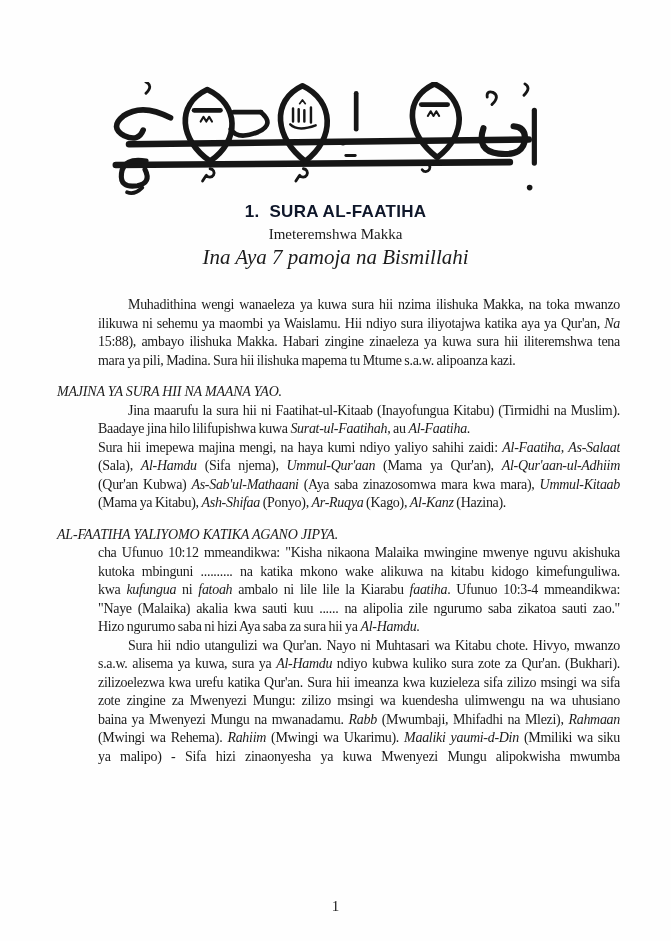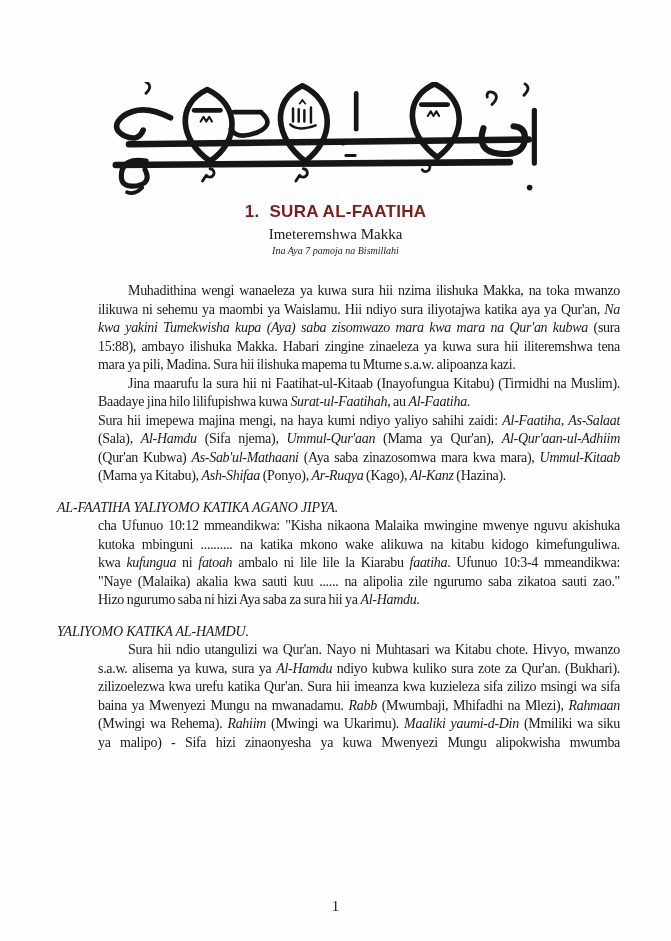--- a/index.html
+++ b/index.html
@@ -19,25 +19,25 @@
     display: block;
     margin: 82px 0 0 95px;
     width: 463px; height: 115px;
   }
   .heading-block { text-align: center; margin-top: 5px; }
   .doc-title {
     font-family: "Liberation Sans", sans-serif;
     font-weight: bold;
     font-size: 17px;
     letter-spacing: 0.3px;
-    color: #7f1d1d;
+    color: #0f172a;
   }
   .doc-title .num { margin-right: 10px; }
   .sub { font-size: 15px; margin-top: 4px; }
-  .sub-italic { font-size: 10px; font-style: italic; margin-top: 2px; }
+  .sub-italic { font-size: 21px; font-style: italic; margin-top: 2px; }
   .body-text {
     margin: 26px 51px 0 57px;
     font-size: 14px;
     line-height: 18.5px;
     text-rendering: optimizeLegibility;
   }
   .para { margin: 0; }
   .line {
     height: 18.5px;
     overflow: hidden;
@@ -116,47 +116,47 @@
       <span class="num">1.</span><span>SURA AL-FAATIHA</span>
     </div>
     <div class="sub">Imeteremshwa Makka</div>
     <div class="sub-italic">Ina Aya 7 pamoja na Bismillahi</div>
   </div>
 
   <div class="body-text">
       <div class="para">
         <div class="line just indent">Muhadithina wengi wanaeleza ya kuwa sura hii nzima ilishuka Makka, na toka mwanzo</div>
         <div class="line just">ilikuwa ni sehemu ya maombi ya Waislamu. Hii ndiyo sura iliyotajwa katika aya ya Qur'an, <i>Na</i></div>
-        <div class="line just"><i>kwa yakini Tumekwisha kupa (Aya) saba zisomwazo mara kwa mara na Qur'an kubwa</i> (sura</div>
         <div class="line just">15:88), ambayo ilishuka Makka. Habari zingine zinaeleza ya kuwa sura hii iliteremshwa tena</div>
         <div class="line">mara ya pili, Madina. Sura hii ilishuka mapema tu Mtume s.a.w. alipoanza kazi.</div>
       </div>
+      <div class="sec-heading">MAJINA YA SURA HII NA MAANA YAO.</div>
       <div class="para">
         <div class="line just indent">Jina maarufu la sura hii ni Faatihat-ul-Kitaab (Inayofungua Kitabu) (Tirmidhi na Muslim).</div>
         <div class="line">Baadaye jina hilo lilifupishwa kuwa <i>Surat-ul-Faatihah</i>, au <i>Al-Faatiha</i>.</div>
         <div class="line just">Sura hii imepewa majina mengi, na haya kumi ndiyo yaliyo sahihi zaidi: <i>Al-Faatiha, As-Salaat</i></div>
         <div class="line just">(Sala), <i>Al-Hamdu</i> (Sifa njema), <i>Ummul-Qur'aan</i> (Mama ya Qur'an), <i>Al-Qur'aan-ul-Adhiim</i></div>
         <div class="line just">(Qur'an Kubwa) <i>As-Sab'ul-Mathaani</i> (Aya saba zinazosomwa mara kwa mara), <i>Ummul-Kitaab</i></div>
         <div class="line">(Mama ya Kitabu), <i>Ash-Shifaa</i> (Ponyo), <i>Ar-Ruqya</i> (Kago), <i>Al-Kanz</i> (Hazina).</div>
       </div>
       <div class="sec-heading">AL-FAATIHA YALIYOMO KATIKA AGANO JIPYA.</div>
       <div class="para">
         <div class="line just">cha Ufunuo 10:12 mmeandikwa: "Kisha nikaona Malaika mwingine mwenye nguvu akishuka</div>
         <div class="line just">kutoka mbinguni .......... na katika mkono wake alikuwa na kitabu kidogo kimefunguliwa.</div>
         <div class="line just">kwa <i>kufungua</i> ni <i>fatoah</i> ambalo ni lile lile la Kiarabu <i>faatiha</i>. Ufunuo 10:3-4 mmeandikwa:</div>
         <div class="line just">"Naye (Malaika) akalia kwa sauti kuu ...... na alipolia zile ngurumo saba zikatoa sauti zao."</div>
         <div class="line">Hizo ngurumo saba ni hizi Aya saba za sura hii ya <i>Al-Hamdu</i>.</div>
       </div>
-      <div class="sec-heading">YALIYOMO KATIKA AL-HAMDU.</div>
       <div class="para">
         <div class="line just indent">Sura hii ndio utangulizi wa Qur'an. Nayo ni Muhtasari wa Kitabu chote. Hivyo, mwanzo</div>
         <div class="line just">s.a.w. alisema ya kuwa, sura ya <i>Al-Hamdu</i> ndiyo kubwa kuliko sura zote za Qur'an. (Bukhari).</div>
       </div>
       <div class="para">
         <div class="line just">zilizoelezwa kwa urefu katika Qur'an. Sura hii imeanza kwa kuzieleza sifa zilizo msingi wa sifa</div>
+        <div class="line just">zote zingine za Mwenyezi Mungu: zilizo msingi wa kuendesha ulimwengu na wa uhusiano</div>
         <div class="line just">baina ya Mwenyezi Mungu na mwanadamu. <i>Rabb</i> (Mwumbaji, Mhifadhi na Mlezi), <i>Rahmaan</i></div>
         <div class="line just">(Mwingi wa Rehema). <i>Rahiim</i> (Mwingi wa Ukarimu). <i>Maaliki yaumi-d-Din</i> (Mmiliki wa siku</div>
         <div class="line just">ya malipo) - Sifa hizi zinaonyesha ya kuwa Mwenyezi Mungu alipokwisha mwumba</div>
       </div>
     </div>
 
   <div class="page-num">1</div>
 
 </div>
 

